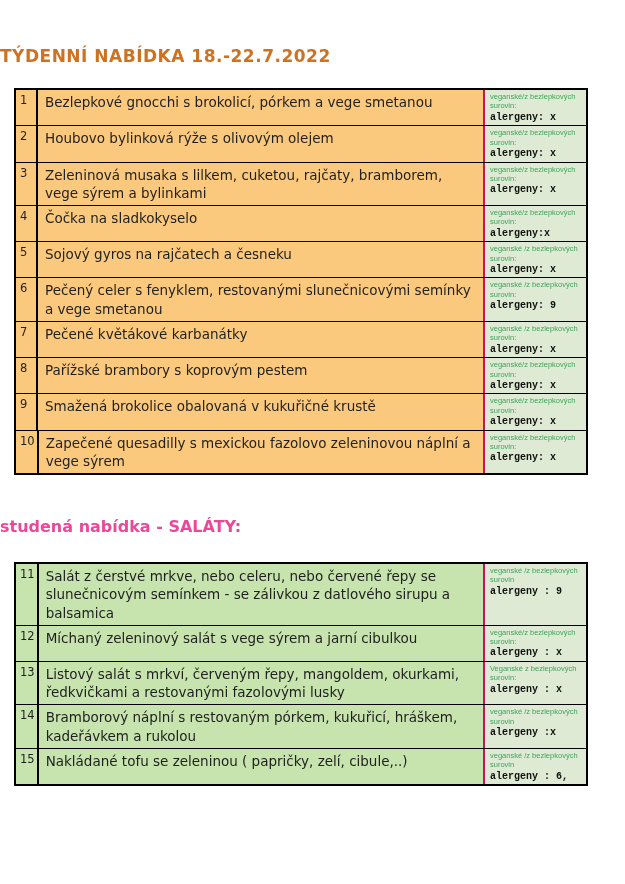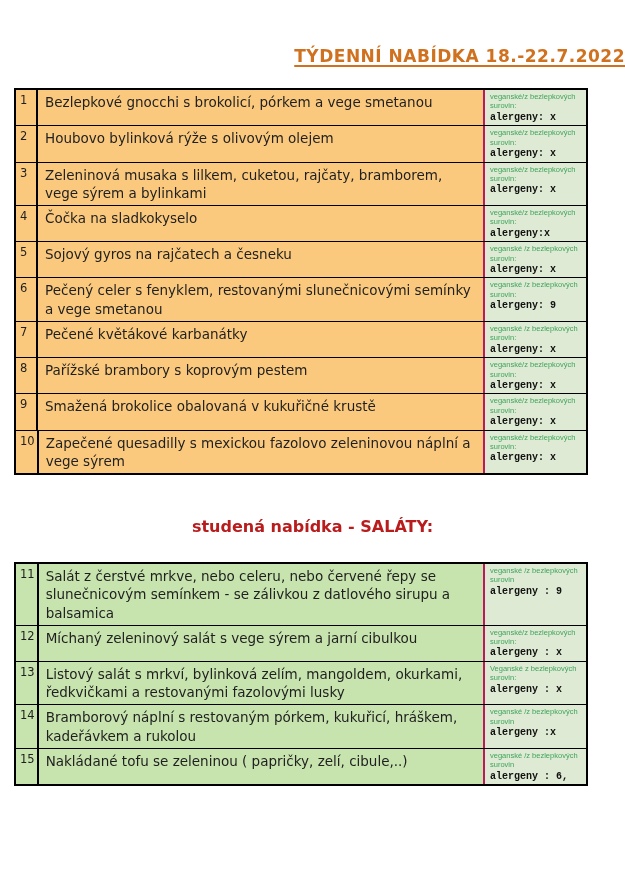--- a/index.html
+++ b/index.html
@@ -6,26 +6,25 @@
   .page{
     position:relative;
     width:625px;
     height:884px;
     background:#ffffff;
     font-family:"DejaVu Sans","Liberation Sans",sans-serif;
     overflow:hidden;
   }
   .title{
     margin:46px 0 0 0;
-    text-align:right;
+    text-align:left;
     font-size:17px;
     font-weight:bold;
     letter-spacing:0.5px;
     color:#d0711f;
-    text-decoration:underline;
     text-decoration-thickness:2px;
     text-underline-offset:3px;
   }
   .menu-table{
     margin:22px 0 0 14px;
     width:574px;
     border:2px solid #000;
     box-sizing:border-box;
   }
   .menu-table .row{
@@ -73,24 +72,23 @@
     line-height:1.15;
     margin-top:1px;
     color:#111;
     font-weight:600;
     font-family:Liberation Mono, monospace;
   }
   .hot .row{background:#fbc97d;}
   .salads .row{background:#c7e3ae;}
   .section-title{
     margin:42px 0 4px 0;
-    text-align:center;
     font-size:16px;
     font-weight:bold;
-    color:#b91c1c;
+    color:#ec4899;
   }
   .salads{margin-top:26px;}
 </style>
 </head>
 <body>
 
 <div class="page">
 
   <h1 class="title">TÝDENNÍ NABÍDKA 18.-22.7.2022</h1>
 
@@ -191,21 +189,21 @@
       <div class="row">
         <div class="cell-num">12</div>
         <div class="cell-dish">Míchaný zeleninový salát s vege sýrem a jarní cibulkou</div>
         <div class="cell-allergen">
           <span class="veg-label">veganské/z bezlepkových surovin:</span>
           <span class="allergen-label">alergeny : x</span>
         </div>
       </div>
       <div class="row">
         <div class="cell-num">13</div>
-        <div class="cell-dish">Listový salát s mrkví, bylinková zelím, mangoldem, okurkami, ředkvičkami  a restovanými fazolovými lusky</div>
+        <div class="cell-dish">Listový salát s mrkví, červeným řepy, mangoldem, okurkami, ředkvičkami  a restovanými fazolovými lusky</div>
         <div class="cell-allergen">
           <span class="veg-label">Veganské z bezlepkových surovin:</span>
           <span class="allergen-label">alergeny : x</span>
         </div>
       </div>
       <div class="row">
         <div class="cell-num">14</div>
         <div class="cell-dish">Bramborový náplní s restovaným pórkem, kukuřicí, hráškem, kadeřávkem a rukolou</div>
         <div class="cell-allergen">
           <span class="veg-label">veganské /z bezlepkových surovin</span>

